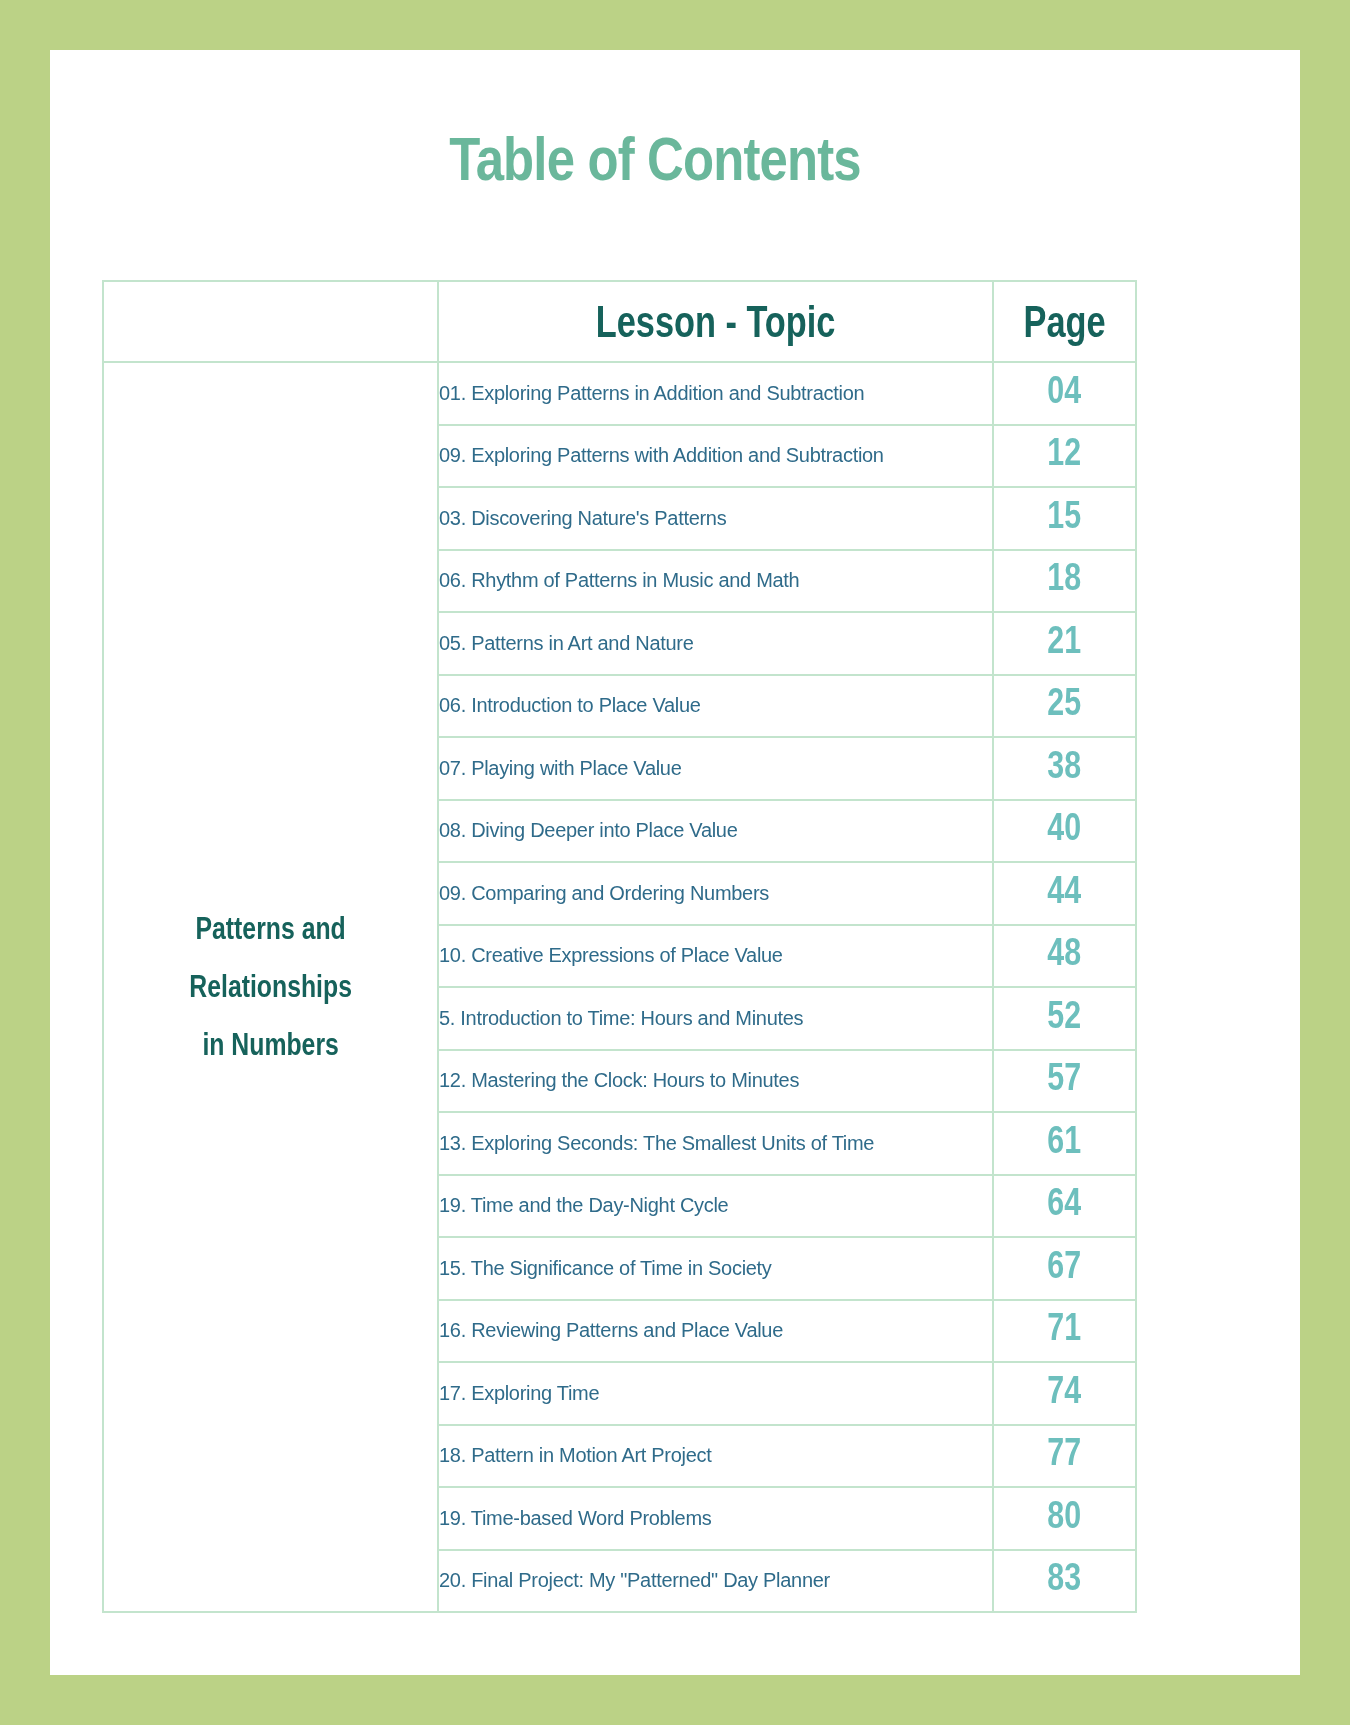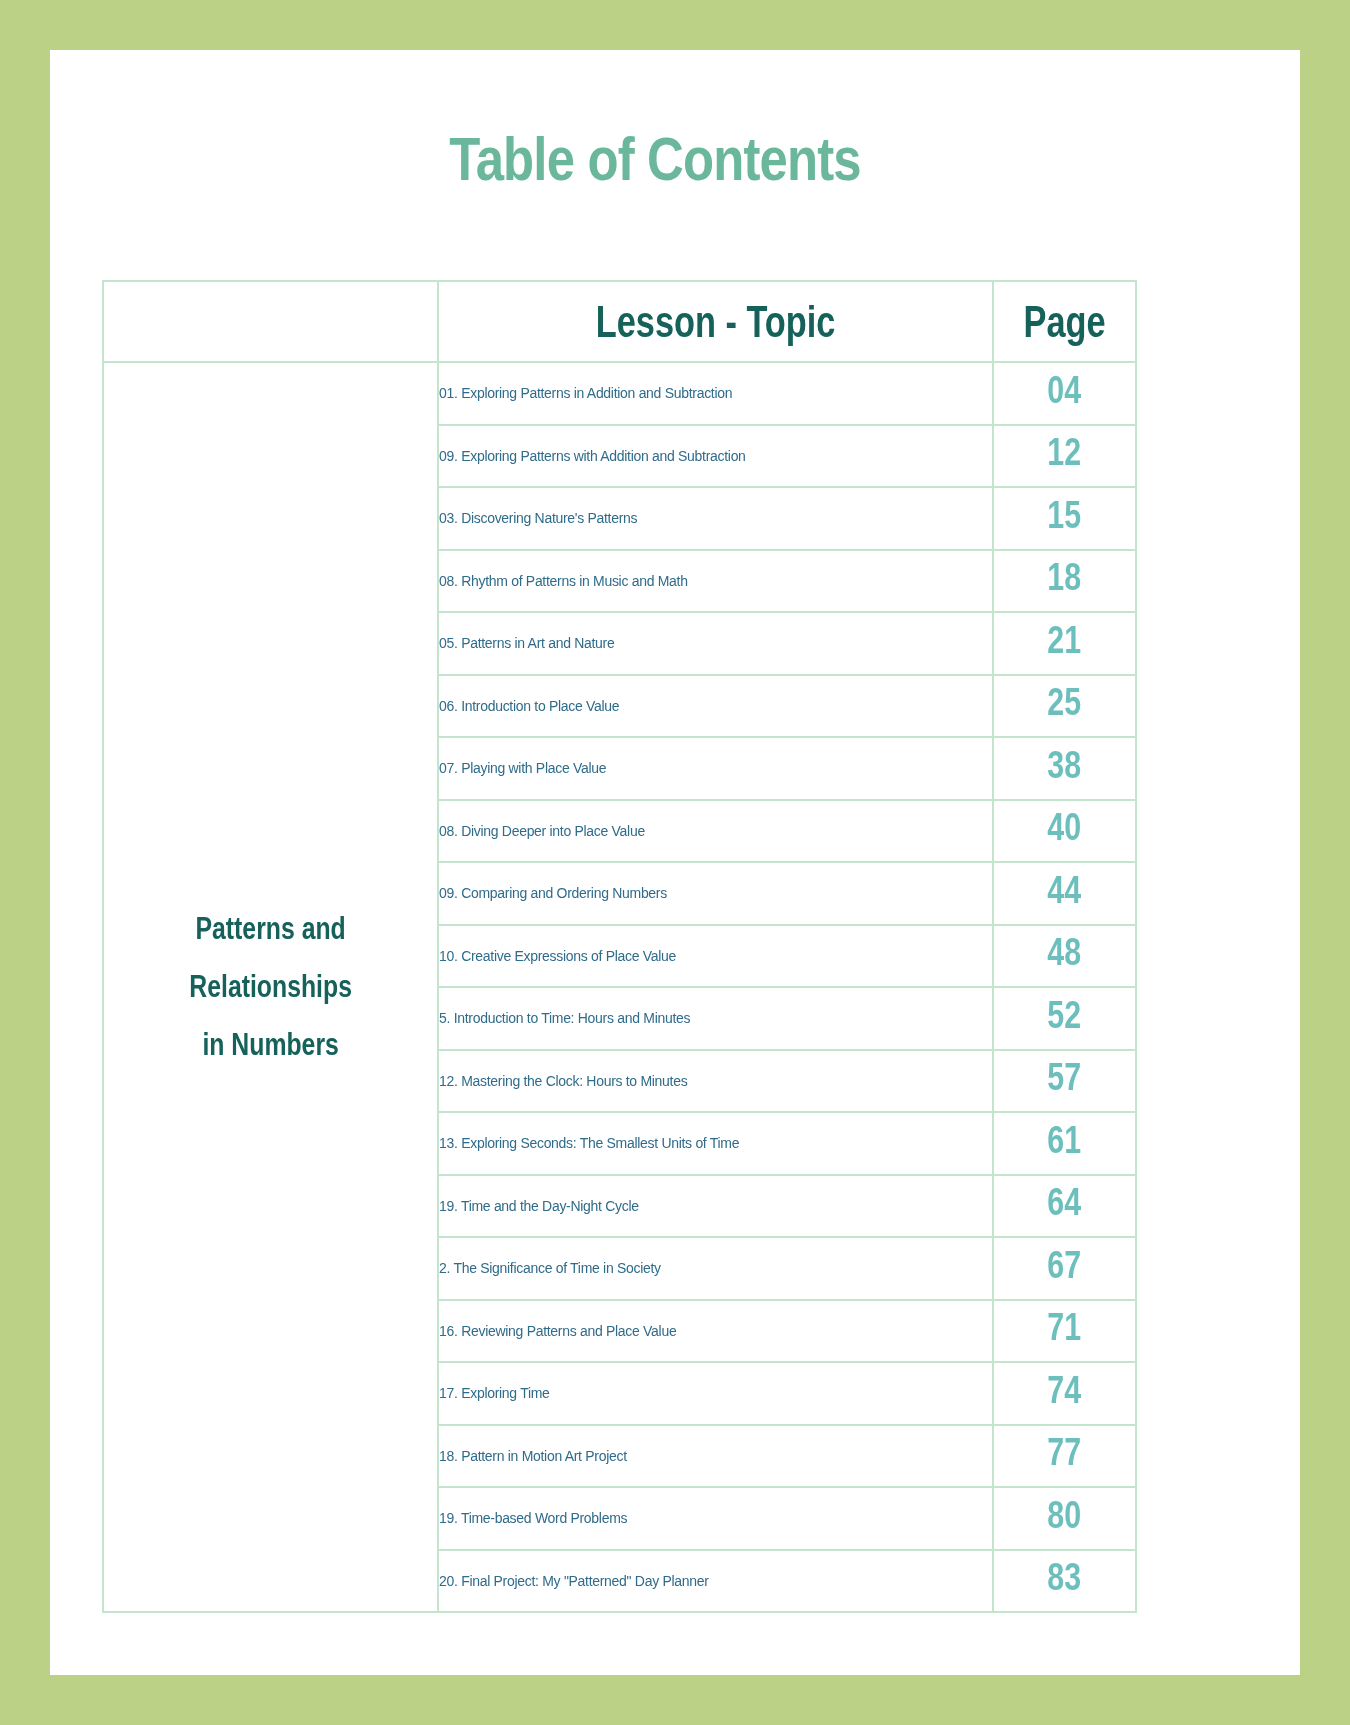--- a/index.html
+++ b/index.html
@@ -59,21 +59,21 @@
       font-size: 44px;
       text-align: center;
     }
     th .cond {
       display: inline-block;
       transform: scaleX(0.78);
     }
     td.topic {
       height: 60.5px;
       font-family: "Liberation Sans", sans-serif;
-      font-size: 14px;
+      font-size: 20px;
       color: #2f6b8a;
       padding-left: 15px;
       letter-spacing: -0.3px;
       vertical-align: middle;
     }
     td.page {
       text-align: center;
       font-family: "Liberation Sans", sans-serif;
       font-weight: bold;
       font-size: 38px;
@@ -133,21 +133,21 @@
     </tr>
     <tr>
       <td class="topic">09. Exploring Patterns with Addition and Subtraction</td>
       <td class="page"><span>12</span></td>
     </tr>
     <tr>
       <td class="topic">03. Discovering Nature's Patterns</td>
       <td class="page"><span>15</span></td>
     </tr>
     <tr>
-      <td class="topic">08. Rhythm of Patterns in Music and Math</td>
+      <td class="topic">06. Rhythm of Patterns in Music and Math</td>
       <td class="page"><span>18</span></td>
     </tr>
     <tr>
       <td class="topic">05. Patterns in Art and Nature</td>
       <td class="page"><span>21</span></td>
     </tr>
     <tr>
       <td class="topic">06. Introduction to Place Value</td>
       <td class="page"><span>25</span></td>
     </tr>
@@ -177,21 +177,21 @@
     </tr>
     <tr>
       <td class="topic">13. Exploring Seconds: The Smallest Units of Time</td>
       <td class="page"><span>61</span></td>
     </tr>
     <tr>
       <td class="topic">19. Time and the Day-Night Cycle</td>
       <td class="page"><span>64</span></td>
     </tr>
     <tr>
-      <td class="topic">2. The Significance of Time in Society</td>
+      <td class="topic">15. The Significance of Time in Society</td>
       <td class="page"><span>67</span></td>
     </tr>
     <tr>
       <td class="topic">16. Reviewing Patterns and Place Value</td>
       <td class="page"><span>71</span></td>
     </tr>
     <tr>
       <td class="topic">17. Exploring Time</td>
       <td class="page"><span>74</span></td>
     </tr>

